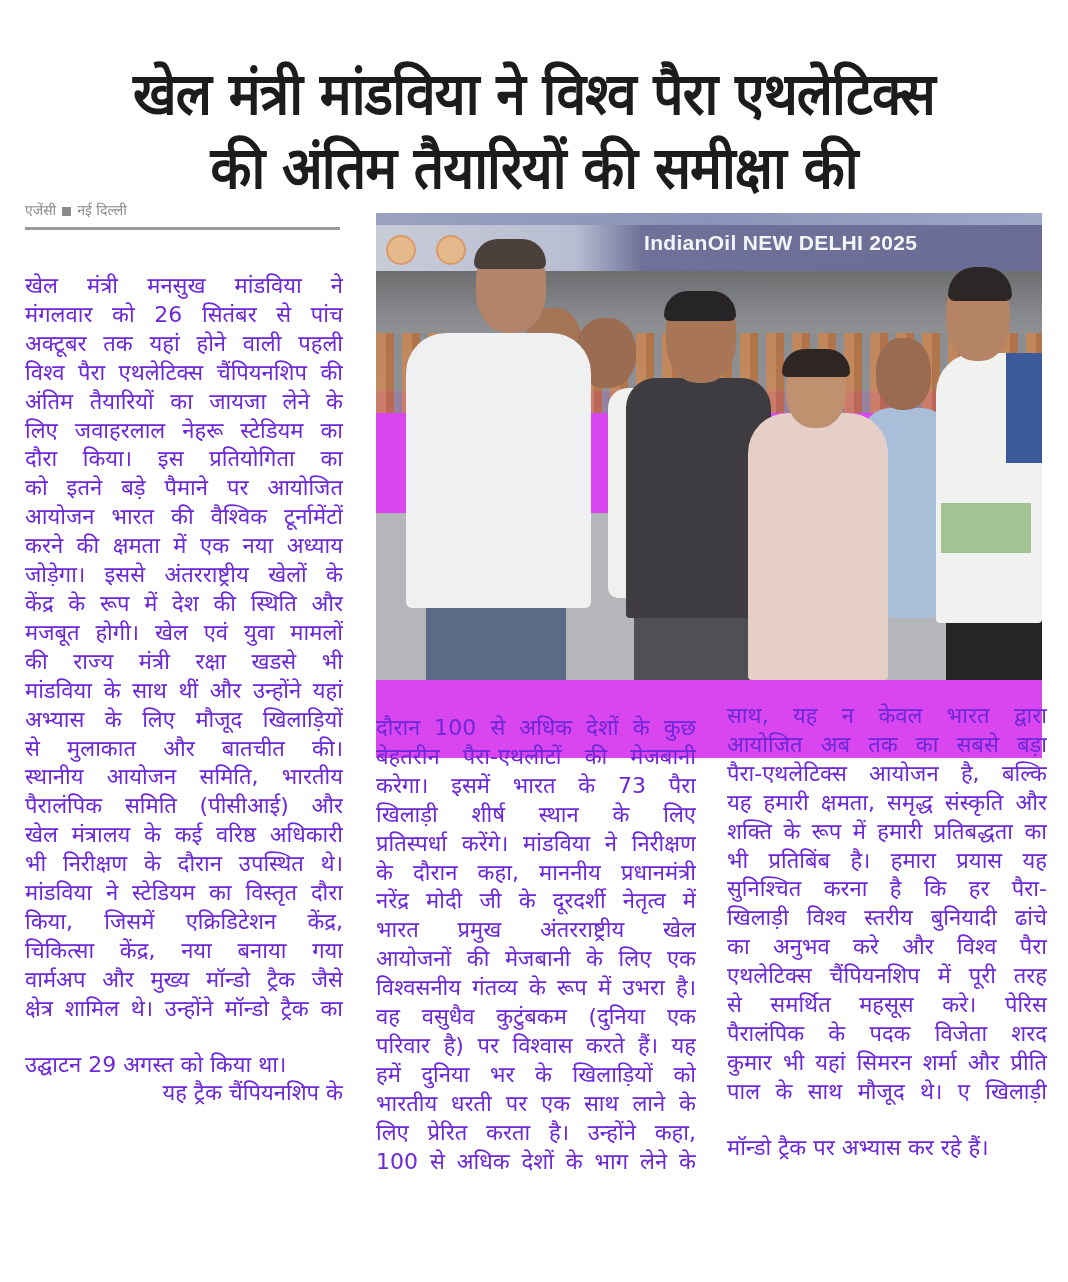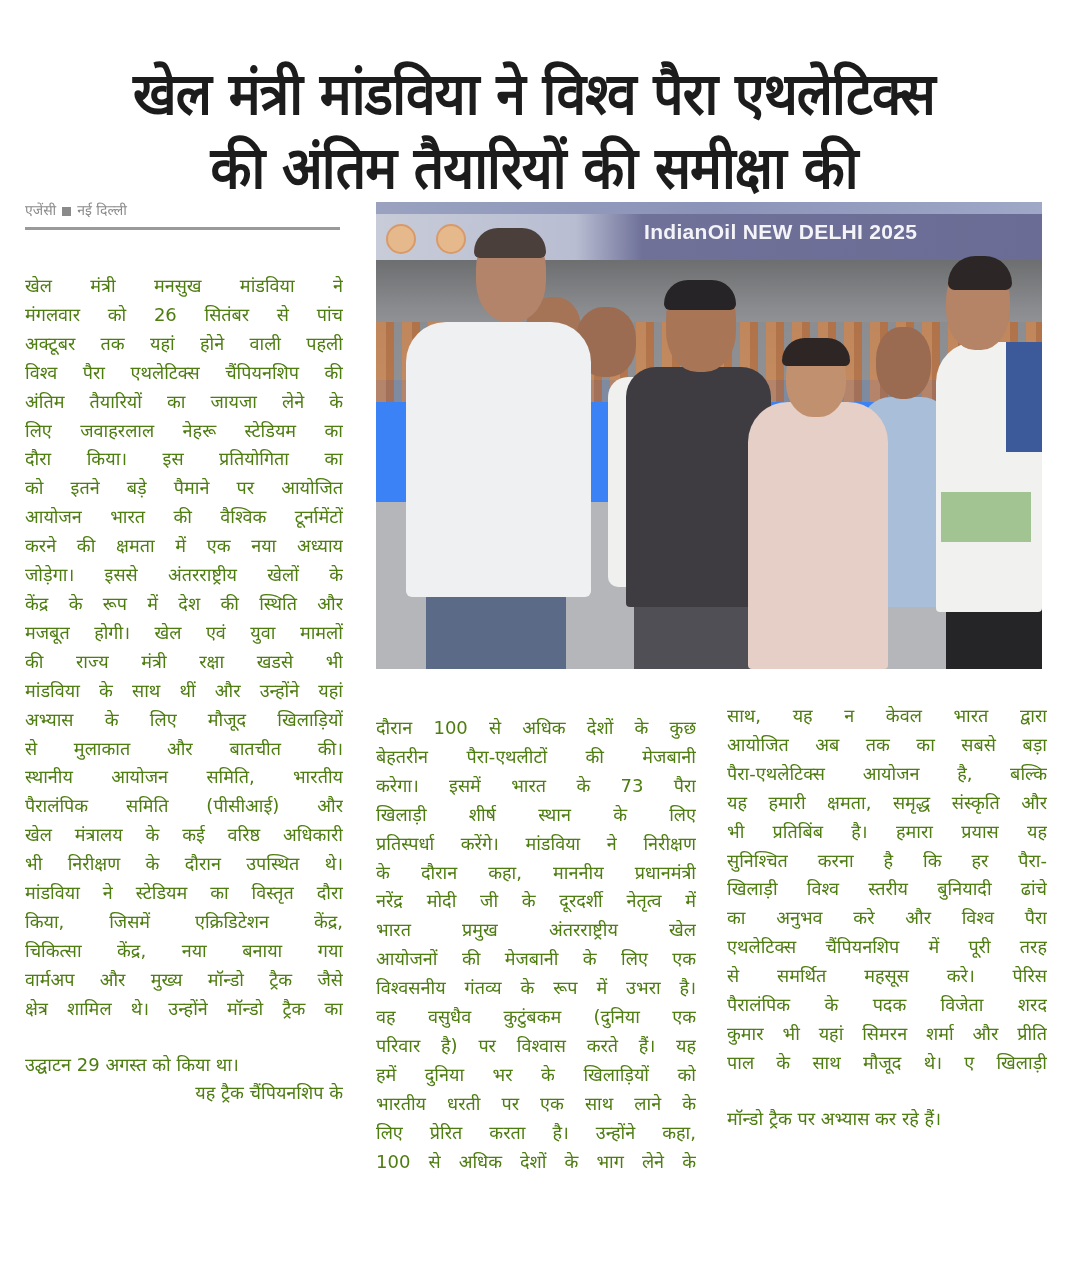--- a/index.html
+++ b/index.html
@@ -27,37 +27,37 @@
     font-size: 14px; color: #8a8a8a;
     padding-bottom: 8px;
     border-bottom: 3px solid #9a9a9a;
   }
   .byline .sq {
     display: inline-block; width: 9px; height: 9px; background: #8a8a8a;
     margin: 0 6px; vertical-align: middle;
   }
   .col {
     position: absolute;
-    font-size: 18px;
+    font-size: 22px;
     line-height: 28.9px;
-    color: #4d7c0f;
+    color: #6d28d9;
     text-align: justify;
     text-align-last: justify;
   }
   .col .ln { display: block; white-space: nowrap; overflow: hidden; }
   .col .ln.last { text-align-last: left; margin-top: 27px; }
   .col .ln.indent { text-align-last: right; padding-left: 90px; }
   .col1 { left: 25px; top: 272px; width: 318px; }
   .col2 { left: 376px; top: 702px; width: 320px; margin-top: 12px; }
   .col3 { left: 727px; top: 702px; width: 320px; }
 
   .photo {
-    position: absolute; left: 376px; top: 202px; width: 666px; height: 467px;
+    position: absolute; left: 376px; top: 213px; width: 666px; height: 545px;
     overflow: hidden;
-    background: #3b82f6;
+    background: #d946ef;
   }
   .photo .banner {
     position: absolute; left: 0; top: 0; width: 666px; height: 58px;
     background: linear-gradient(90deg, #c8ccd8 0%, #b8bdd2 30%, #6f7199 40%, #6a6c95 100%);
   }
   .photo .banner .topstrip {
     position: absolute; left: 0; top: 0; width: 666px; height: 12px;
     background: linear-gradient(90deg,#9aa2c0,#8b93b8 50%,#a0a8c8);
   }
   .photo .banner .logo1, .photo .banner .logo2 {
@@ -204,20 +204,21 @@
     <span class="ln">भारतीय धरती पर एक साथ लाने के</span>
     <span class="ln">लिए प्रेरित करता है। उन्होंने कहा,</span>
     <span class="ln">100 से अधिक देशों के भाग लेने के</span>
   </div>
 
   <div class="col col3">
     <span class="ln">साथ, यह न केवल भारत द्वारा</span>
     <span class="ln">आयोजित अब तक का सबसे बड़ा</span>
     <span class="ln">पैरा-एथलेटिक्स आयोजन है, बल्कि</span>
     <span class="ln">यह हमारी क्षमता, समृद्ध संस्कृति और</span>
+    <span class="ln">शक्ति के रूप में हमारी प्रतिबद्धता का</span>
     <span class="ln">भी प्रतिबिंब है। हमारा प्रयास यह</span>
     <span class="ln">सुनिश्चित करना है कि हर पैरा-</span>
     <span class="ln">खिलाड़ी विश्व स्तरीय बुनियादी ढांचे</span>
     <span class="ln">का अनुभव करे और विश्व पैरा</span>
     <span class="ln">एथलेटिक्स चैंपियनशिप में पूरी तरह</span>
     <span class="ln">से समर्थित महसूस करे। पेरिस</span>
     <span class="ln">पैरालंपिक के पदक विजेता शरद</span>
     <span class="ln">कुमार भी यहां सिमरन शर्मा और प्रीति</span>
     <span class="ln">पाल के साथ मौजूद थे। ए खिलाड़ी</span>
     <span class="ln last">मॉन्डो ट्रैक पर अभ्यास कर रहे हैं।</span>

